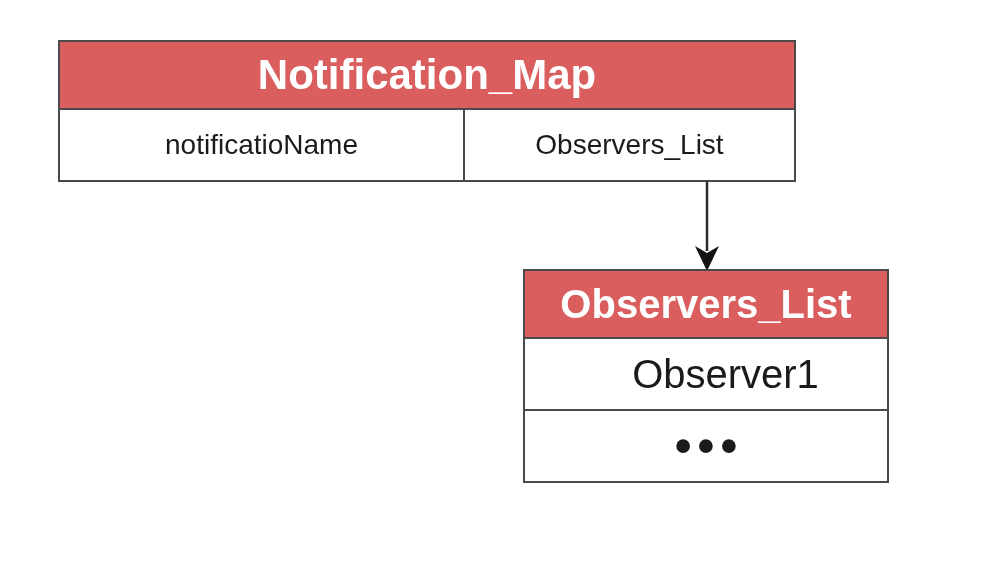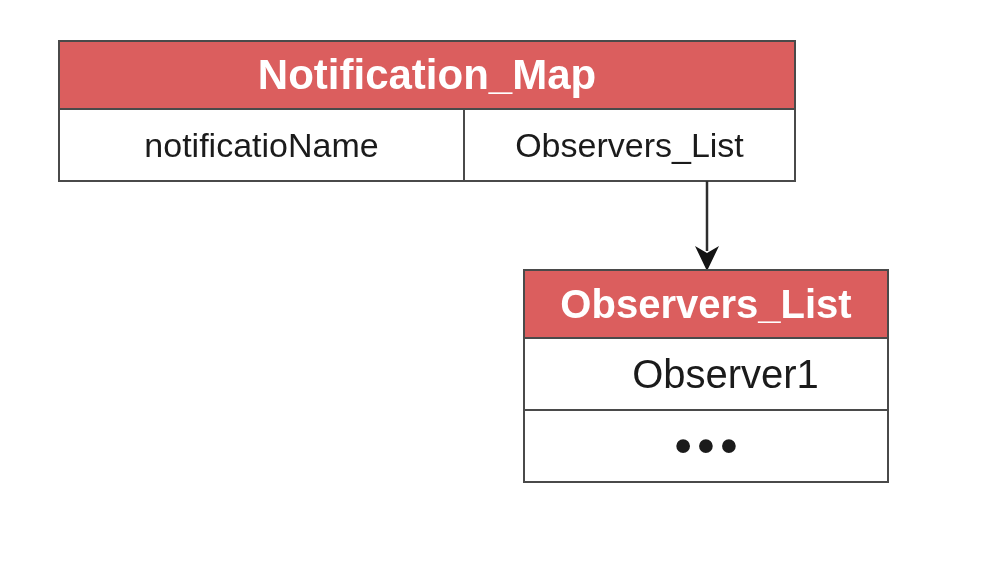--- a/index.html
+++ b/index.html
@@ -27,21 +27,21 @@
     border-bottom: 2px solid #4a4a4a;
   }
   
   #tbl-notification-map { left: 38px; top: 40px; width: 738px; margin-left: 20px; }
   #tbl-notification-map .dtable-header { height: 66px; font-size: 42px; }
   #tbl-notification-map .dtable-row { display: flex; height: 70px; }
   .cell {
     display: flex;
     align-items: center;
     justify-content: center;
-    font-size: 34px;
+    font-size: 28px;
     color: #1b1b1b;
   }
   .cell-left { width: 405px; border-right: 2px solid #4a4a4a; box-sizing: border-box; }
   .cell-right { flex: 1; }
   
   .arrow-svg { position: absolute; left: 693px; top: 181px; }
   
   #tbl-observers-list { left: 523px; top: 269px; width: 366px; }
   #tbl-observers-list .dtable-header { height: 66px; font-size: 40px; }
   .olist-row {

